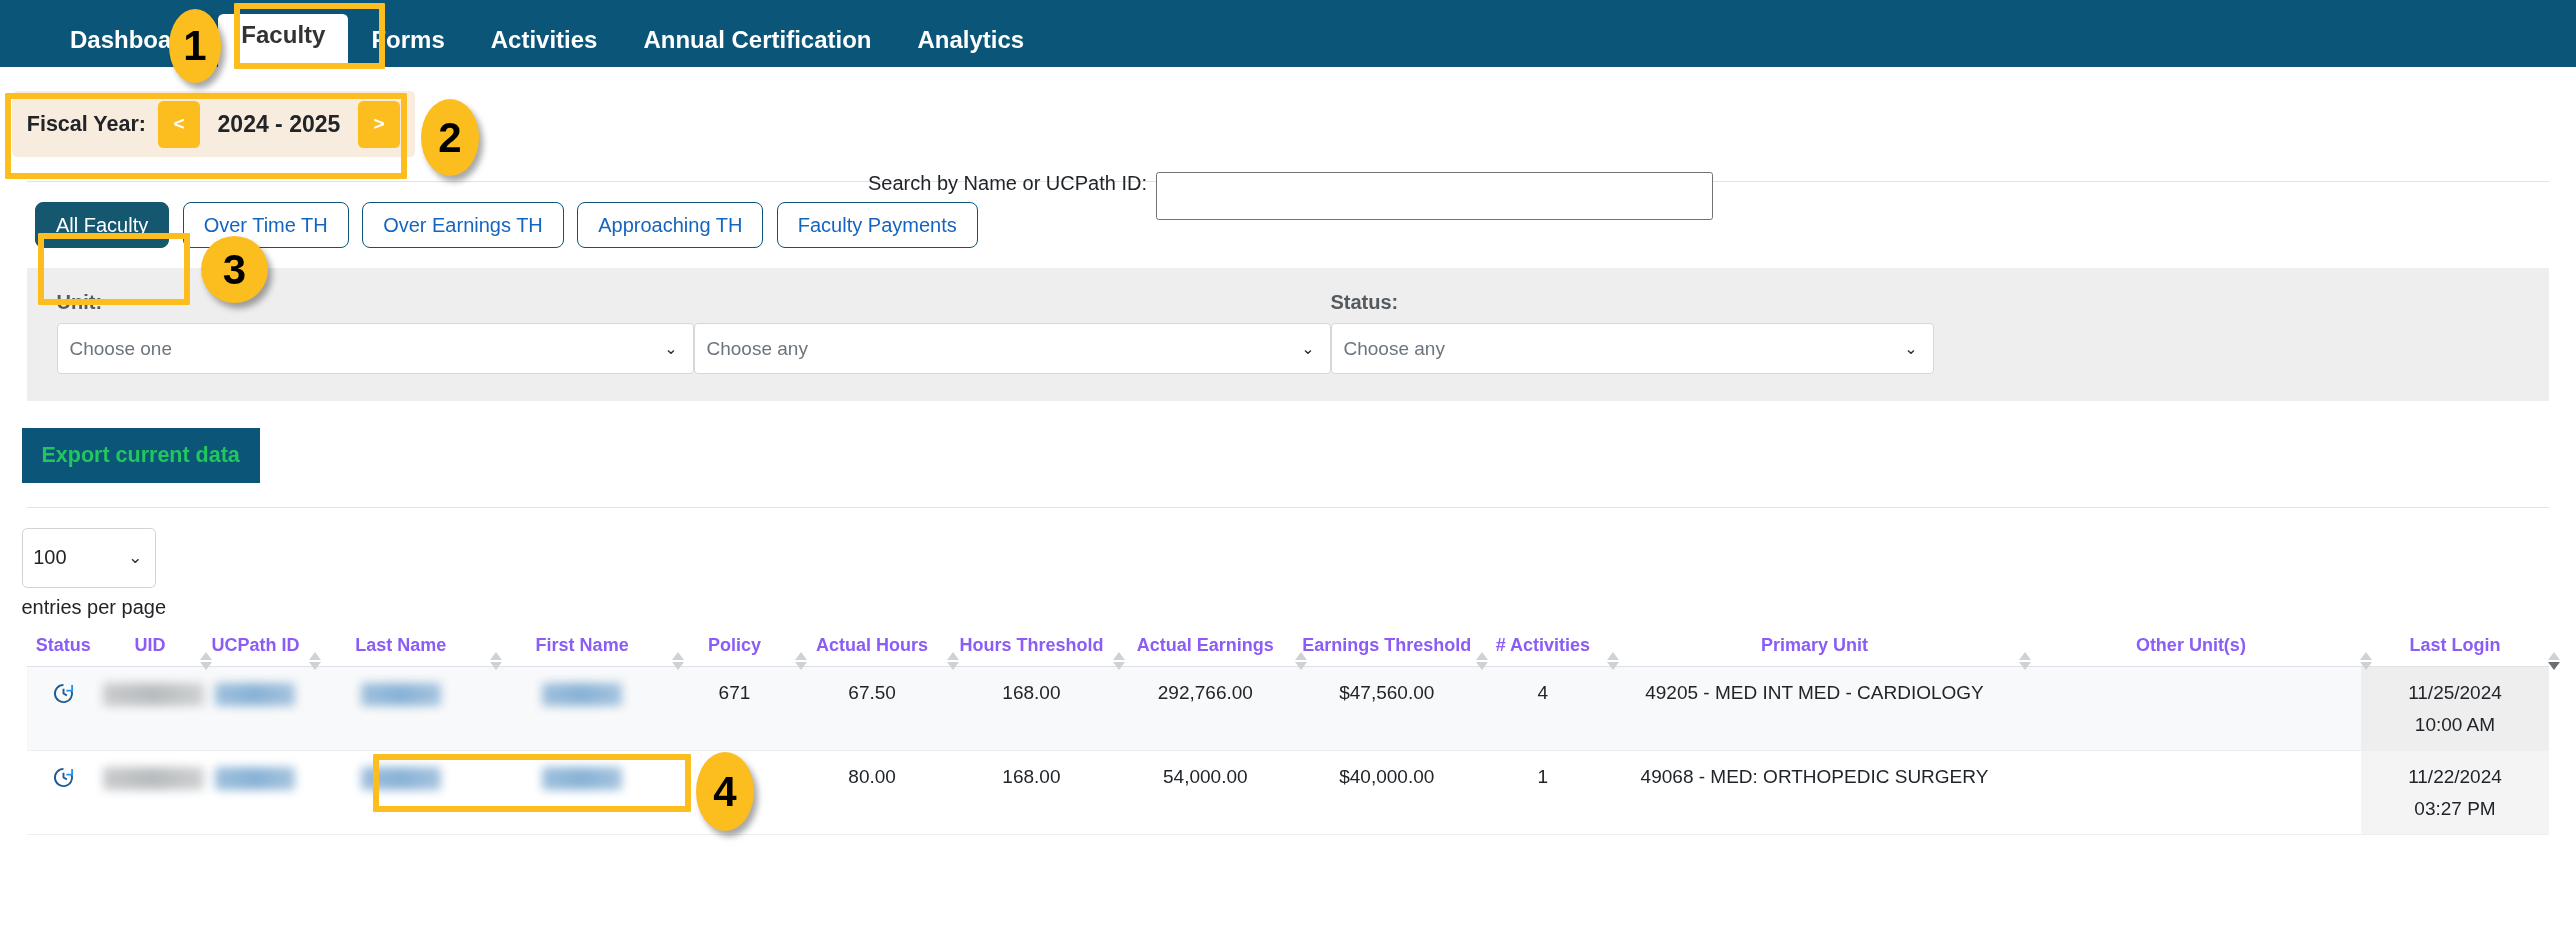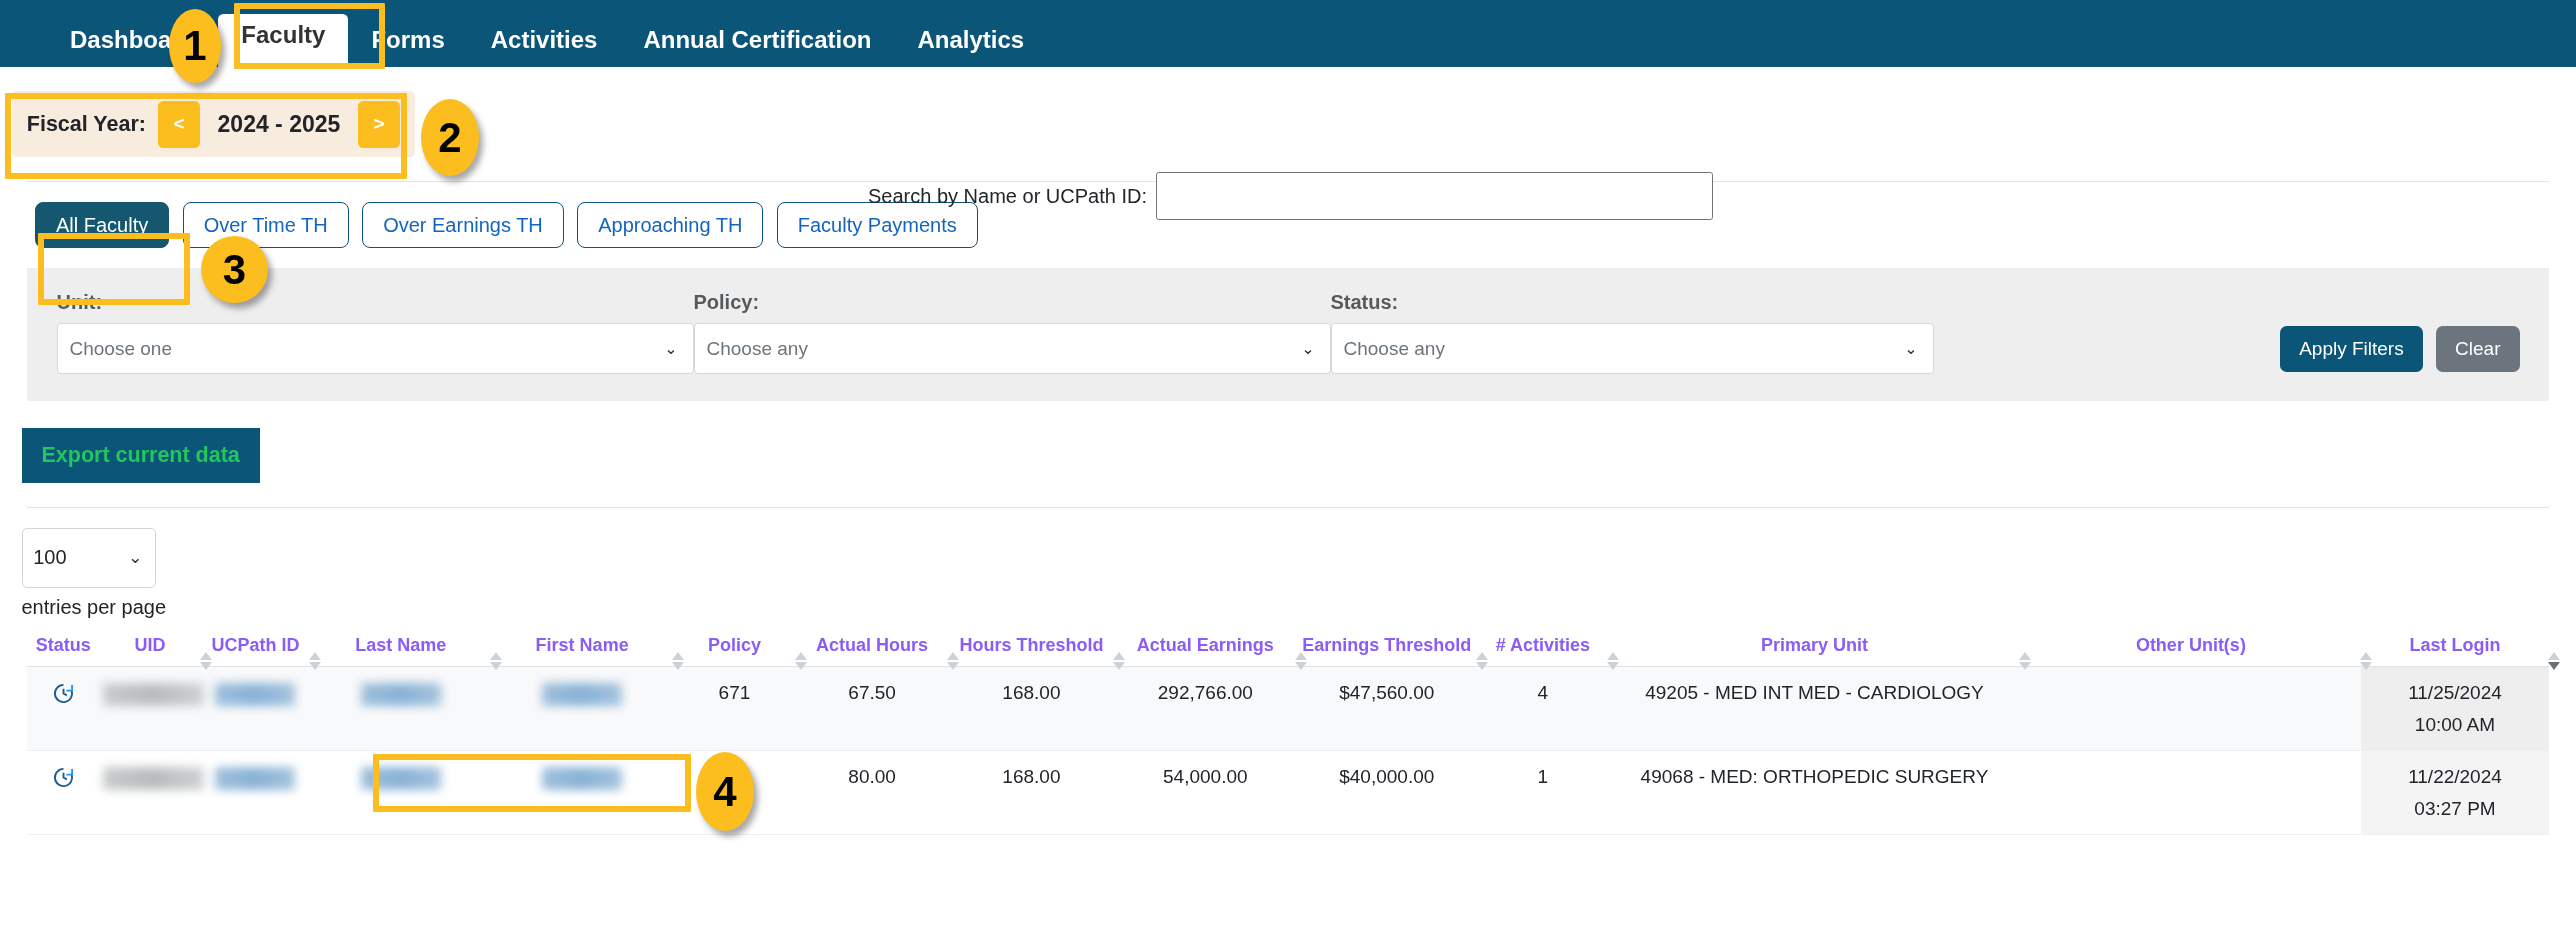--- a/index.html
+++ b/index.html
@@ -100,21 +100,21 @@
     min-width: 134px;
     text-align:center;
     white-space:nowrap;
   }
 
   .search-block {
     position:absolute;
     left: 868px;
     top: 105px;
     display:flex;
-    align-items:center;
+    align-items:flex-start;
     gap: 9.4px;
   }
   .search-label { font-size: 20px; color:#212529; white-space:nowrap; }
   .search-input {
     width: 557px;
     height: 48px;
     border: 1.3px solid #6f7478;
     border-radius: 2.7px;
     background:#ffffff;
     font-size: 19px;
@@ -372,39 +372,34 @@
 <div class="filter-bar">
   <div class="filter-col">
     <span class="filter-label">Unit:</span>
     <div class="select-box">
       <span>Choose one</span>
       <span class="chev">⌄</span>
     </div>
   </div>
 
   <div class="filter-col">
-    <span class="filter-label">Policy:</span>
     <div class="select-box">
       <span>Choose any</span>
       <span class="chev">⌄</span>
     </div>
   </div>
 
   <div class="filter-col status-col">
     <span class="filter-label">Status:</span>
     <div class="select-box">
       <span>Choose any</span>
       <span class="chev">⌄</span>
     </div>
   </div>
 
-  <div class="filter-actions">
-    <button class="btn-apply">Apply Filters</button>
-    <button class="btn-clear">Clear</button>
-  </div>
 </div>
 
 <div class="export-row">
   <button class="btn-export">Export current data</button>
 </div>
 <hr class="hr-mid">
 
 <div class="entries-row">
   <div class="entries-select">
     <span>100</span>

